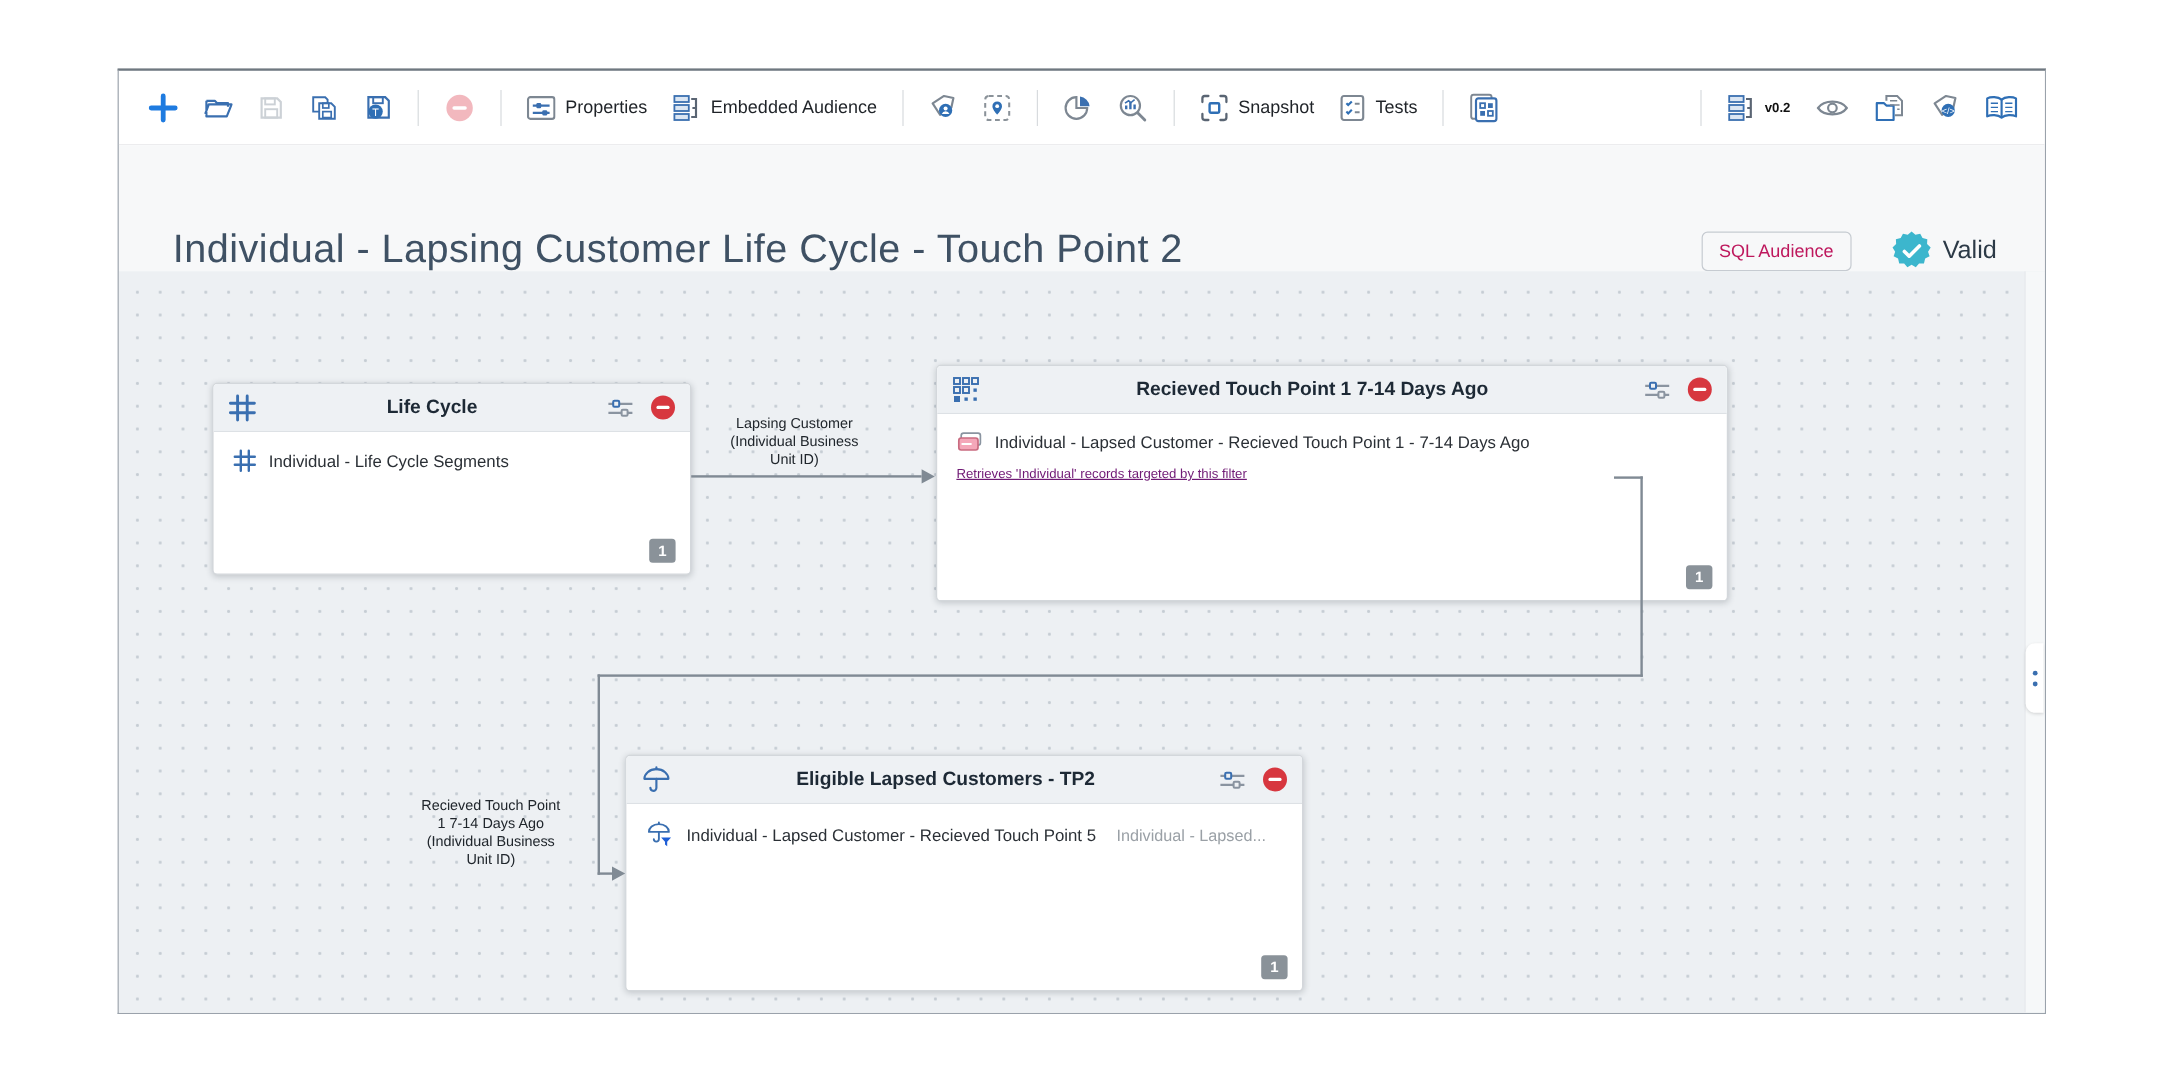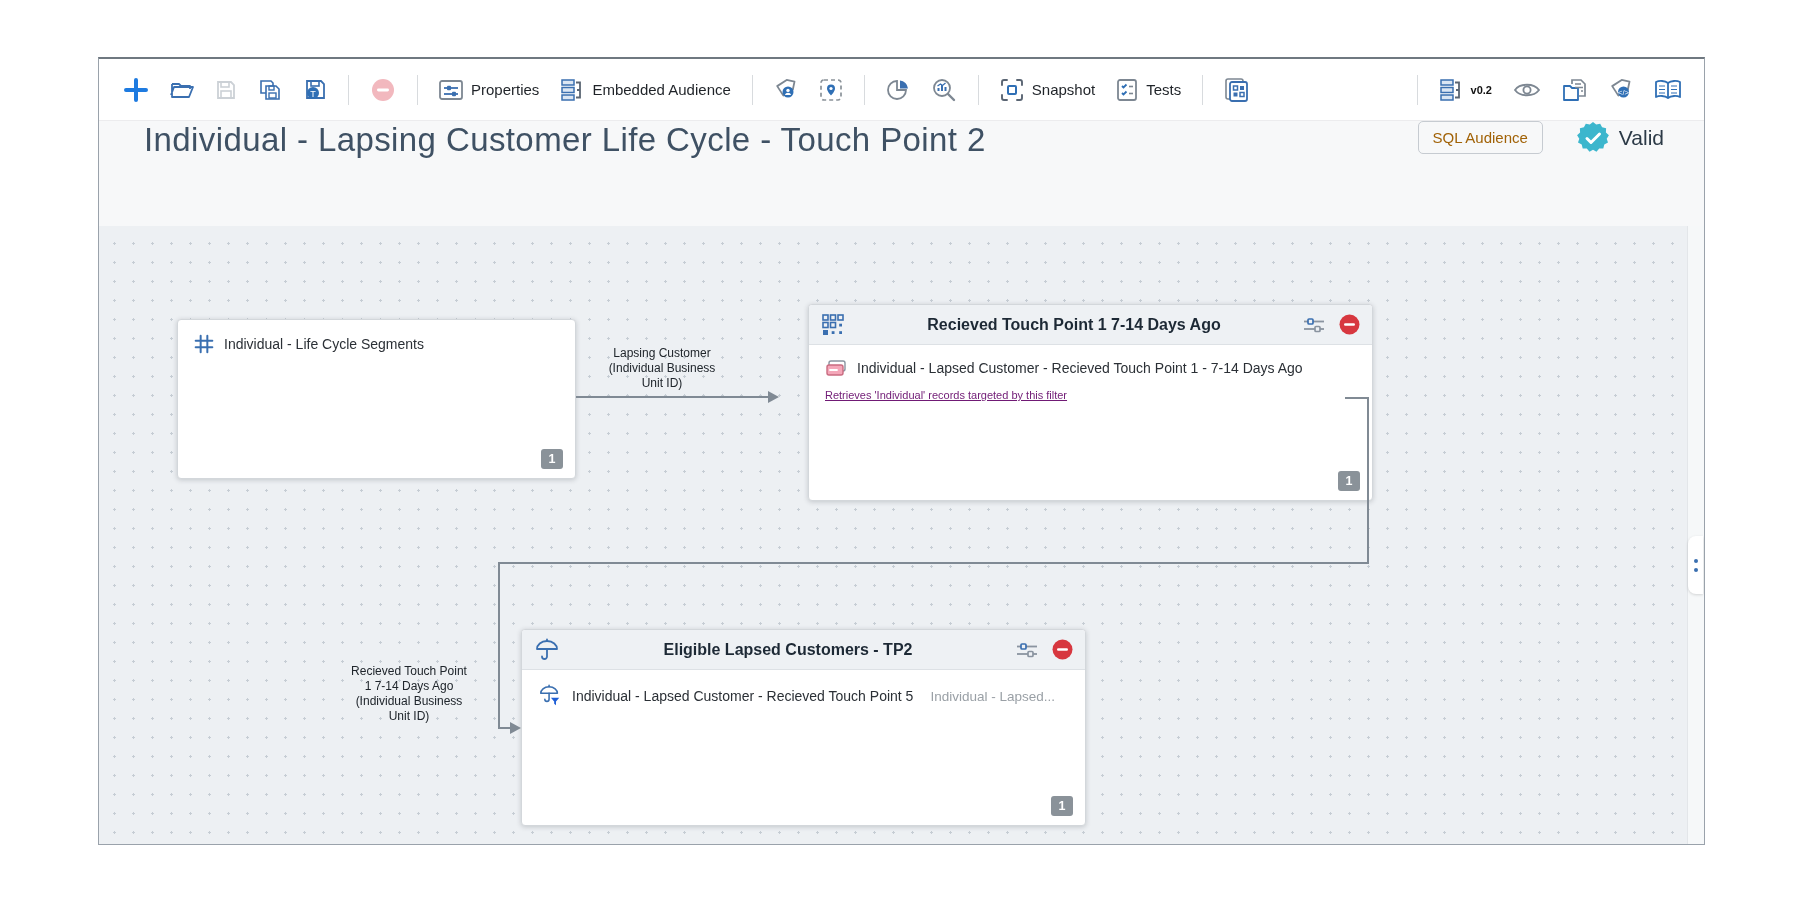--- a/index.html
+++ b/index.html
@@ -15,30 +15,30 @@
     padding:0 22px 0 24px; gap:21px; flex-shrink:0; border-bottom:1px solid #ececee;
   }
   .tb-item { display:flex; align-items:center; gap:8px; cursor:pointer; color:#1f2328; font-size:15px; white-space:nowrap; }
   .tb-item.disabled { cursor:default; }
   .tb-divider { width:1px; height:30px; background:#d8dbde; flex-shrink:0; }
   .tb-spacer { flex:1; }
   .tb-version { font-weight:bold; font-size:11px; color:#111; }
   svg { display:block; }
   
   .title-bar {
-    height:105px; background:#f7f8f9; display:flex; align-items:flex-start;
+    height:105px; background:#f7f8f9; display:flex; align-items:flex-end;
     padding:0 40px 0 45px; flex-shrink:0;
   }
   .page-title {
     font-size:33px; font-weight:300; color:#3f5164; letter-spacing:0.4px;
     flex:1; white-space:nowrap; overflow:hidden;
   }
   .sql-audience-btn {
     border:1px solid #c6cbd1; border-radius:5px; background:transparent;
-    color:#a16207; font-size:15px; padding:7px 14px; cursor:pointer; margin-right:33px;
+    color:#be185d; font-size:15px; padding:7px 14px; cursor:pointer; margin-right:33px;
     font-family:"Liberation Sans", sans-serif; white-space:nowrap;
   }
   .valid-wrap { display:flex; align-items:center; gap:9px; }
   .valid-text { font-size:21px; color:#2c3a47; }
   
   .canvas {
     position:relative; flex:1; overflow:hidden;
     background-color:#edf0f3;
     background-image:radial-gradient(#c6cdd4 1.1px, transparent 1.3px);
     background-size:19px 19px; background-position:6px 8px;
@@ -300,34 +300,58 @@
             <path d="M11 17.5 l4 4 L23.5 13" fill="none" stroke="#fff" stroke-width="3" stroke-linecap="round" stroke-linejoin="round"></path>
           </svg>
         </span>
       <span class="valid-text">Valid</span>
     </div>
   </div>
 
   <div class="canvas">
 
     <div class="node" style="left:78px; top:93px; width:399px; height:160px;">
+      <div class="node-header">
+        <span>
+            <svg width="24" height="24" viewBox="0 0 24 24">
+              <path d="M8 2 v20 M16 2 v20 M2 8 h20 M2 16 h20" stroke="#3a6fb0" stroke-width="2.4" stroke-linecap="round"></path>
+            </svg>
+          </span>
+        <span class="node-title">Life Cycle</span>
+        <span class="node-actions">
+          <span>
+              <svg width="22" height="18" viewBox="0 0 22 18">
+                <path d="M1 5.5 h20" stroke="#8a94a0" stroke-width="1.8"></path>
+                <rect x="5" y="3" width="5" height="5" rx="1" fill="#eef1f4" stroke="#3a6fb0" stroke-width="1.7"></rect>
+                <path d="M1 13 h20" stroke="#8a94a0" stroke-width="1.8"></path>
+                <rect x="12" y="10.5" width="5" height="5" rx="1" fill="#eef1f4" stroke="#8a94a0" stroke-width="1.7"></rect>
+              </svg>
+            </span>
+          <span>
+              <svg width="21" height="21" viewBox="0 0 21 21">
+                <circle cx="10.5" cy="10.5" r="10" fill="#d7373f"></circle>
+                <rect x="5" y="9.2" width="11" height="2.6" rx="1.3" fill="#fff"></rect>
+              </svg>
+            </span>
+        </span>
+      </div>
       <div class="node-body">
         <div class="node-row">
           <span>
               <svg width="20" height="20" viewBox="0 0 24 24">
                 <path d="M8 2 v20 M16 2 v20 M2 8 h20 M2 16 h20" stroke="#3a6fb0" stroke-width="2.4" stroke-linecap="round"></path>
               </svg>
             </span>
           <span>Individual - Life Cycle Segments</span>
         </div>
         <span class="count-badge">1</span>
       </div>
     </div>
 
-    <div class="node" style="left:709px; top:78px; width:565px; height:197px;">
+    <div class="node" style="left:681px; top:78px; width:660px; height:197px;">
       <div class="node-header">
         <span>
             <svg width="24" height="24" viewBox="0 0 24 24">
               <rect x="2" y="2" width="5" height="5" fill="none" stroke="#3a6fb0" stroke-width="1.6"></rect>
               <rect x="9.5" y="2" width="5" height="5" fill="none" stroke="#3a6fb0" stroke-width="1.6"></rect>
               <rect x="17" y="2" width="5" height="5" fill="none" stroke="#3a6fb0" stroke-width="1.6"></rect>
               <rect x="2" y="9.5" width="5" height="5" fill="none" stroke="#3a6fb0" stroke-width="1.6"></rect>
               <rect x="9.5" y="9.5" width="5" height="5" fill="none" stroke="#3a6fb0" stroke-width="1.6"></rect>
               <rect x="18.2" y="10.7" width="2.8" height="2.8" fill="#3a6fb0"></rect>
               <rect x="2" y="17" width="5" height="5" fill="#3a6fb0"></rect>

